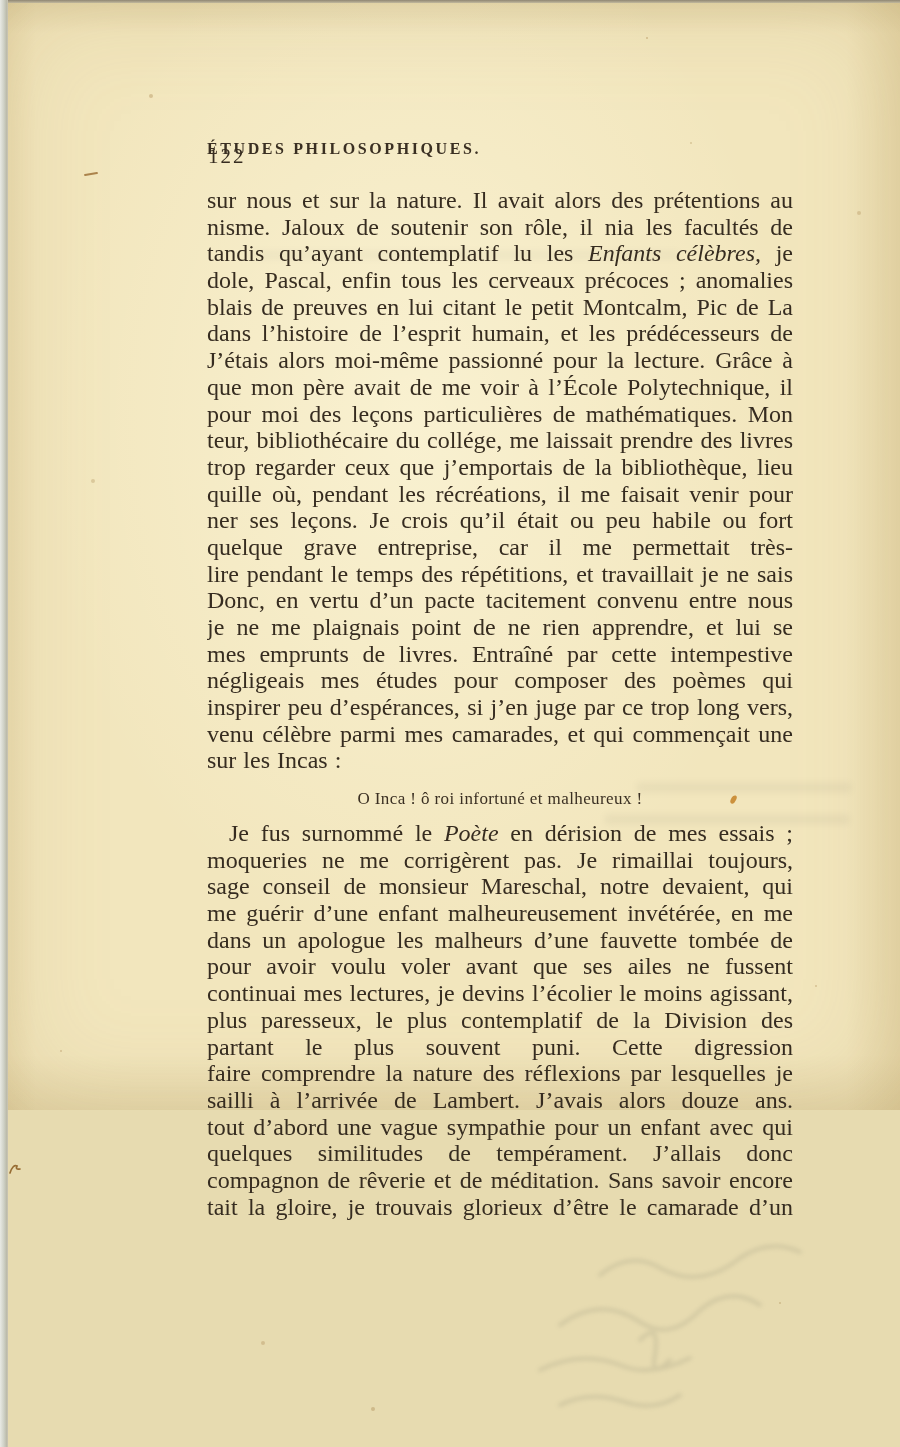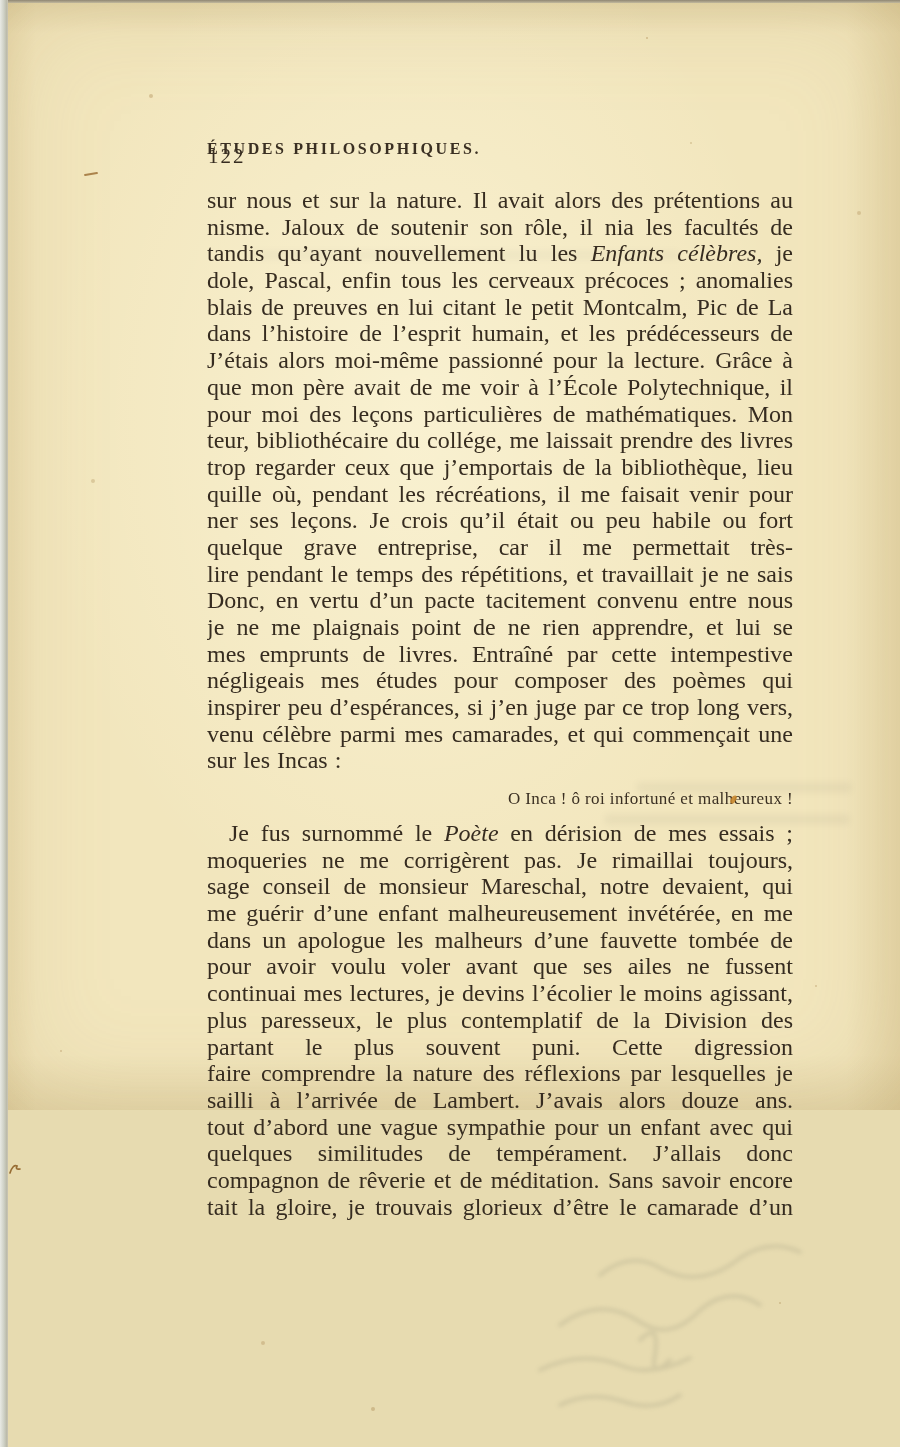--- a/index.html
+++ b/index.html
@@ -52,21 +52,21 @@
     text-align:justify;
     text-align-last:justify;
     height:26.7px;overflow:hidden;
     word-spacing:1px;
   }
   .tline.no-just{text-align-last:left;}
   .tline.indent{text-indent:22px;}
   .it{font-style:italic;margin-top:47px;}
   .verse{
     position:absolute;left:207px;top:789px;width:586px;
-    text-align:right;font-size:17px;letter-spacing:.4px;color:#3a2f22;
+    text-align:center;font-size:17px;letter-spacing:.4px;color:#3a2f22;
   }
   
   .fleck-dash{
     position:absolute;left:84px;top:173px;width:14px;height:2px;
     background:#9a6a30;border-radius:2px;transform:rotate(-9deg);opacity:.8;
   }
   .fleck-apostrophe{
     position:absolute;left:268px;top:140px;font-size:15px;color:#7d6b48;opacity:.75;
   }
   .fleck-orange{
@@ -116,21 +116,21 @@
 
   <div class="page-number">122</div>
   <div class="running-head">ÉTUDES PHILOSOPHIQUES.</div>
 
   <div class="fleck-apostrophe">’</div>
   <div class="fleck-dash"></div>
 
   <div class="para" id="para-0">
       <div class="tline"><span>sur nous et sur la nature. Il avait alors des prétentions au pyrrho-</span></div>
       <div class="tline"><span>nisme. Jaloux de soutenir son rôle, il nia les facultés de Lambert ;</span></div>
-      <div class="tline"><span>tandis qu’ayant nouvellement lu les </span><span class="it">Enfants célèbres,</span><span> je l’acca-</span></div>
+      <div class="tline"><span>tandis qu’ayant contemplatif lu les </span><span class="it">Enfants célèbres,</span><span> je l’acca-</span></div>
       <div class="tline"><span>dole, Pascal, enfin tous les cerveaux précoces ; anomalies célèbres</span></div>
       <div class="tline"><span>blais de preuves en lui citant le petit Montcalm, Pic de La Miran-</span></div>
       <div class="tline"><span>dans l’histoire de l’esprit humain, et les prédécesseurs de Lambert.</span></div>
       <div class="tline"><span>J’étais alors moi-même passionné pour la lecture. Grâce à l’envie</span></div>
       <div class="tline"><span>que mon père avait de me voir à l’École Polytechnique, il payait</span></div>
       <div class="tline"><span>pour moi des leçons particulières de mathématiques. Mon répéti-</span></div>
       <div class="tline"><span>teur, bibliothécaire du collége, me laissait prendre des livres sans</span></div>
       <div class="tline"><span>trop regarder ceux que j’emportais de la bibliothèque, lieu tran-</span></div>
       <div class="tline"><span>quille où, pendant les récréations, il me faisait venir pour me don-</span></div>
       <div class="tline"><span>ner ses leçons. Je crois qu’il était ou peu habile ou fort occupé de</span></div>

